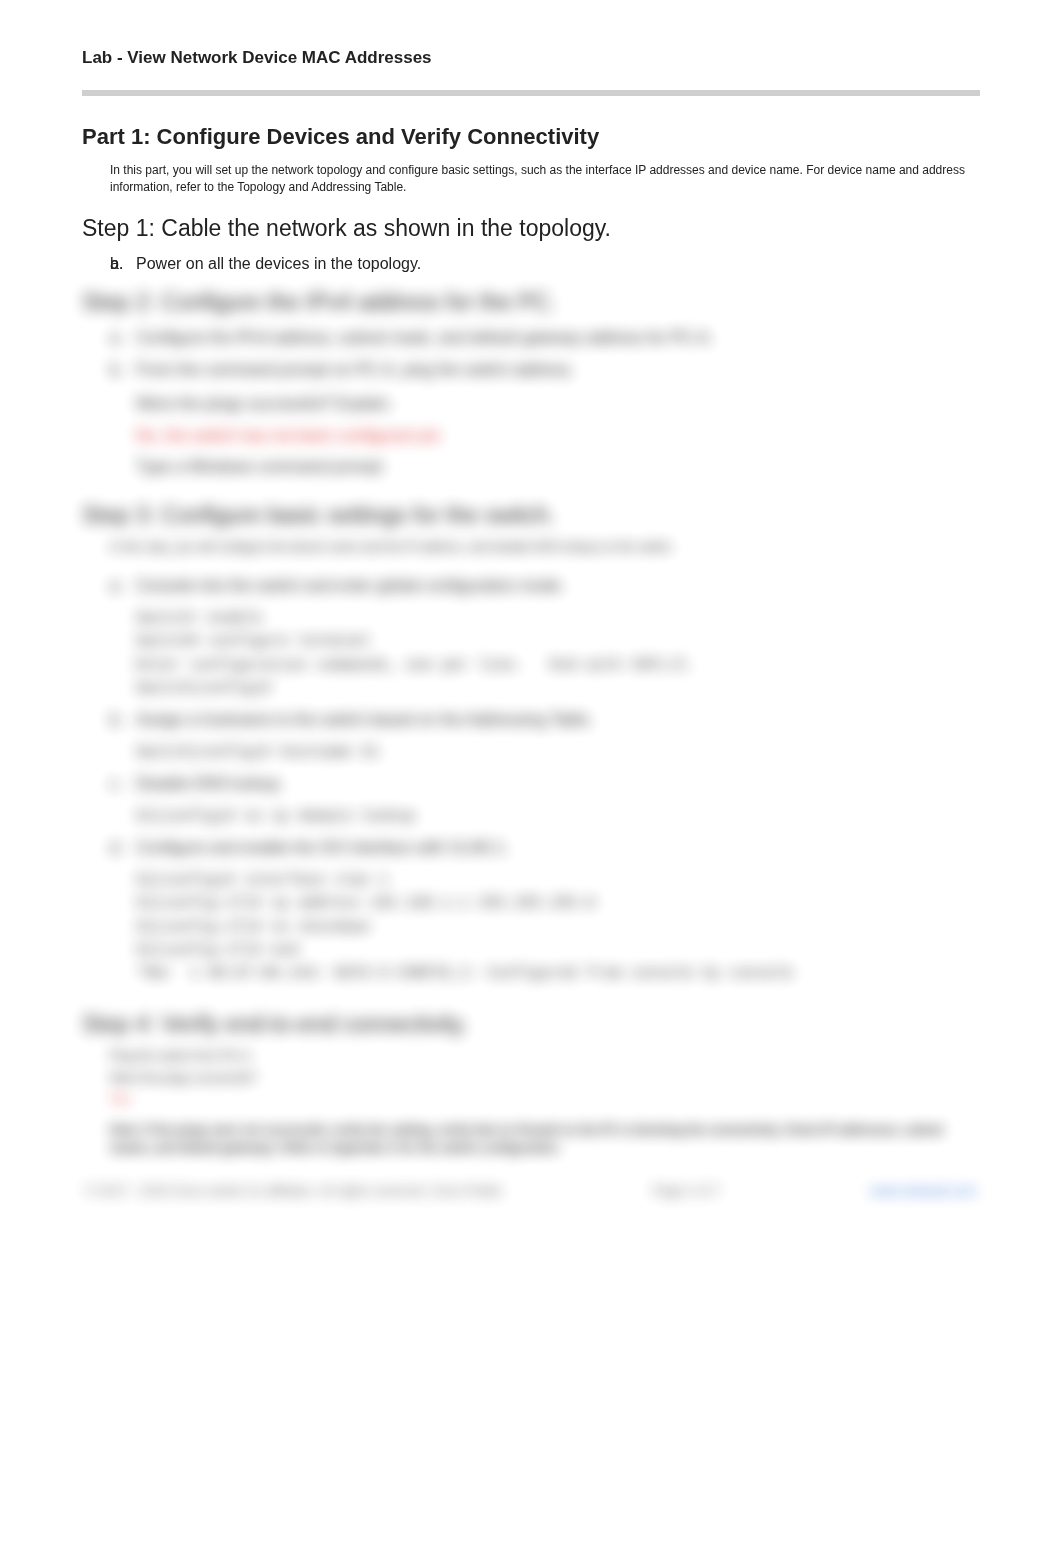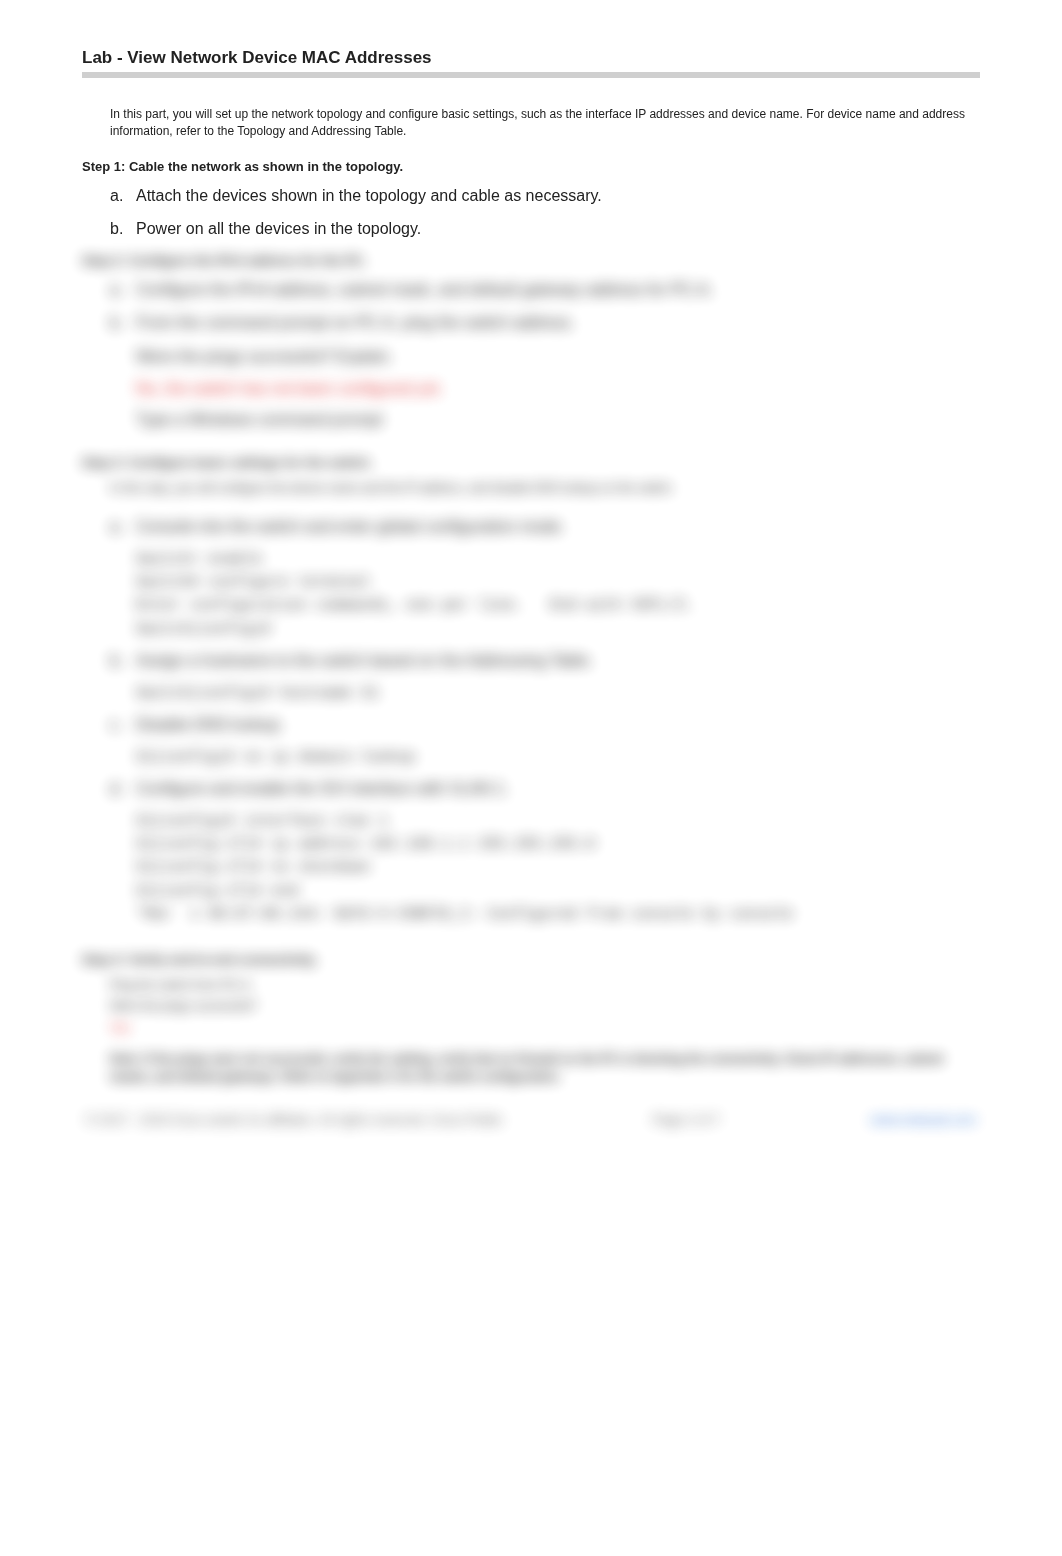--- a/index.html
+++ b/index.html
@@ -15,21 +15,21 @@
     .page {
       padding: 48px 82px 0 82px;
     }
     .doc-header {
       margin-bottom: 28px;
     }
     .doc-title {
       font-size: 17px;
       font-weight: 700;
       color: #222;
-      padding-bottom: 4px;
+      padding-bottom: 22px;
     }
     .doc-header-rule {
       height: 6px;
       background: #cfcfcf;
       width: 100%;
     }
     .instructions-heading {
       font-size: 22px;
       font-weight: 700;
       margin-left: 54px;
@@ -42,22 +42,22 @@
       margin-top: 8px;
       margin-bottom: 12px;
     }
     .intro {
       font-size: 12px;
       line-height: 1.45;
       margin-left: 28px;
       margin-bottom: 18px;
     }
     .step-heading {
-      font-size: 13px;
-      font-weight: 700;
+      font-size: 23px;
+      font-weight: 400;
       margin-top: 10px;
       margin-bottom: 10px;
     }
     .ol-list {
       list-style: none;
       margin-left: 28px;
     }
     .ol-list li {
       font-size: 16px;
       line-height: 1.55;
@@ -112,28 +112,28 @@
 </head>
 <body>
 
 <div class="page">
   <div class="doc-header">
     <div class="doc-title">Lab - View Network Device MAC Addresses</div>
     <div class="doc-header-rule"></div>
   </div>
 
 
+  <div class="part-heading">Part 1: Configure Devices and Verify Connectivity</div>
 
   <div class="intro">In this part, you will set up the network topology and configure basic settings, such as the interface IP addresses and device name. For device name and address information, refer to the Topology and Addressing Table.</div>
 
   <div class="step-heading">Step 1: Cable the network as shown in the topology.</div>
   <ul class="ol-list">
     <li>
       <span class="marker">a.</span>
-      <span>Attach the devices shown in the topology and cable as necessary.</span>
     </li>
     <li>
       <span class="marker">b.</span>
       <span>Power on all the devices in the topology.</span>
     </li>
   </ul>
 
   <div class="locked-zone">
     <div class="blur-layer">
 

